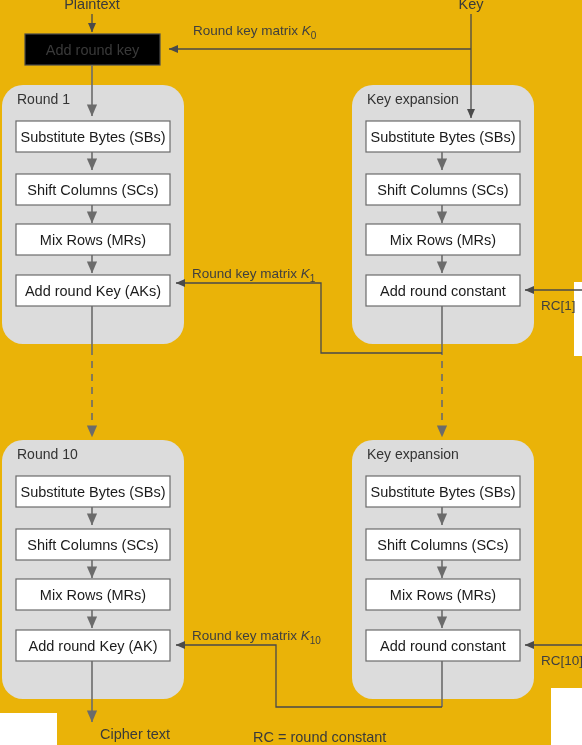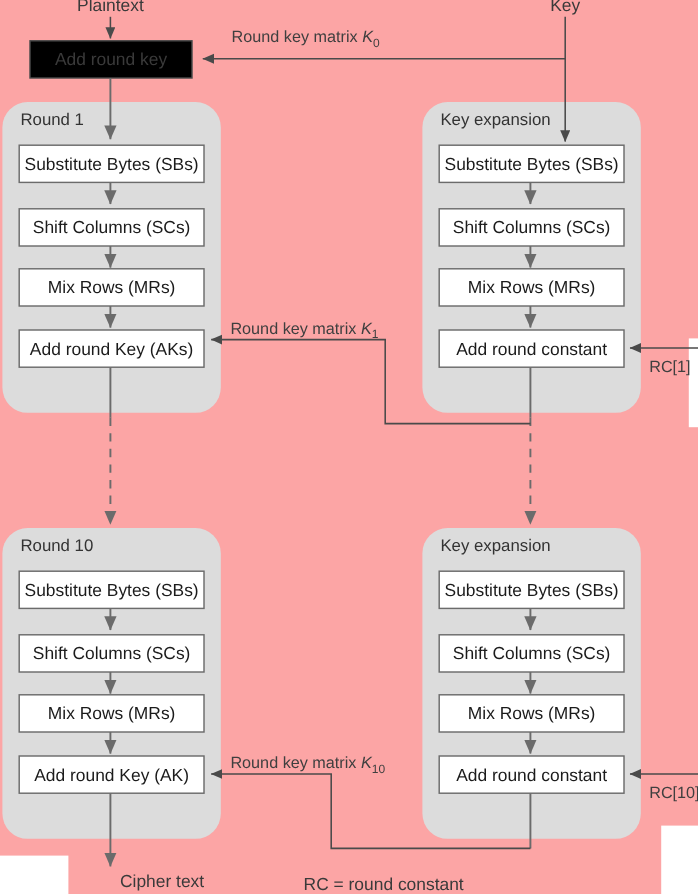--- a/index.html
+++ b/index.html
@@ -1,18 +1,18 @@
 <!DOCTYPE html>
 <html><head>
 <meta charset="utf-8">
 <style>
   html,body{margin:0;padding:0;background:#000;}
   body{width:582px;height:745px;overflow:hidden;
        font-family:"Liberation Sans","DejaVu Sans",sans-serif;}
-  #stage{position:relative;width:582px;height:745px;background:#fca5a5;}
+  #stage{position:relative;width:582px;height:745px;background:#eab308;}
   svg{position:absolute;left:0;top:0;}
   .panel{fill:#dcdcdc;stroke:none;}
   .wbox{fill:#ffffff;stroke:#6b6b6b;stroke-width:1.2;}
   .kbox{fill:#000000;stroke:#4a4a4a;stroke-width:1.2;}
   .ln{stroke:#6b6b6b;stroke-width:1.6;fill:none;}
   .ln-thin{stroke:#4a4a4a;stroke-width:1.3;fill:none;}
   .ln-dash{stroke:#6b6b6b;stroke-width:1.6;fill:none;stroke-dasharray:7 6;}
   .whiteblock{fill:#ffffff;stroke:none;}
   text{font-family:"Liberation Sans","DejaVu Sans",sans-serif;fill:#2e2e2e;}
   .t-box{font-size:14.5px;fill:#1b1b1b;}

